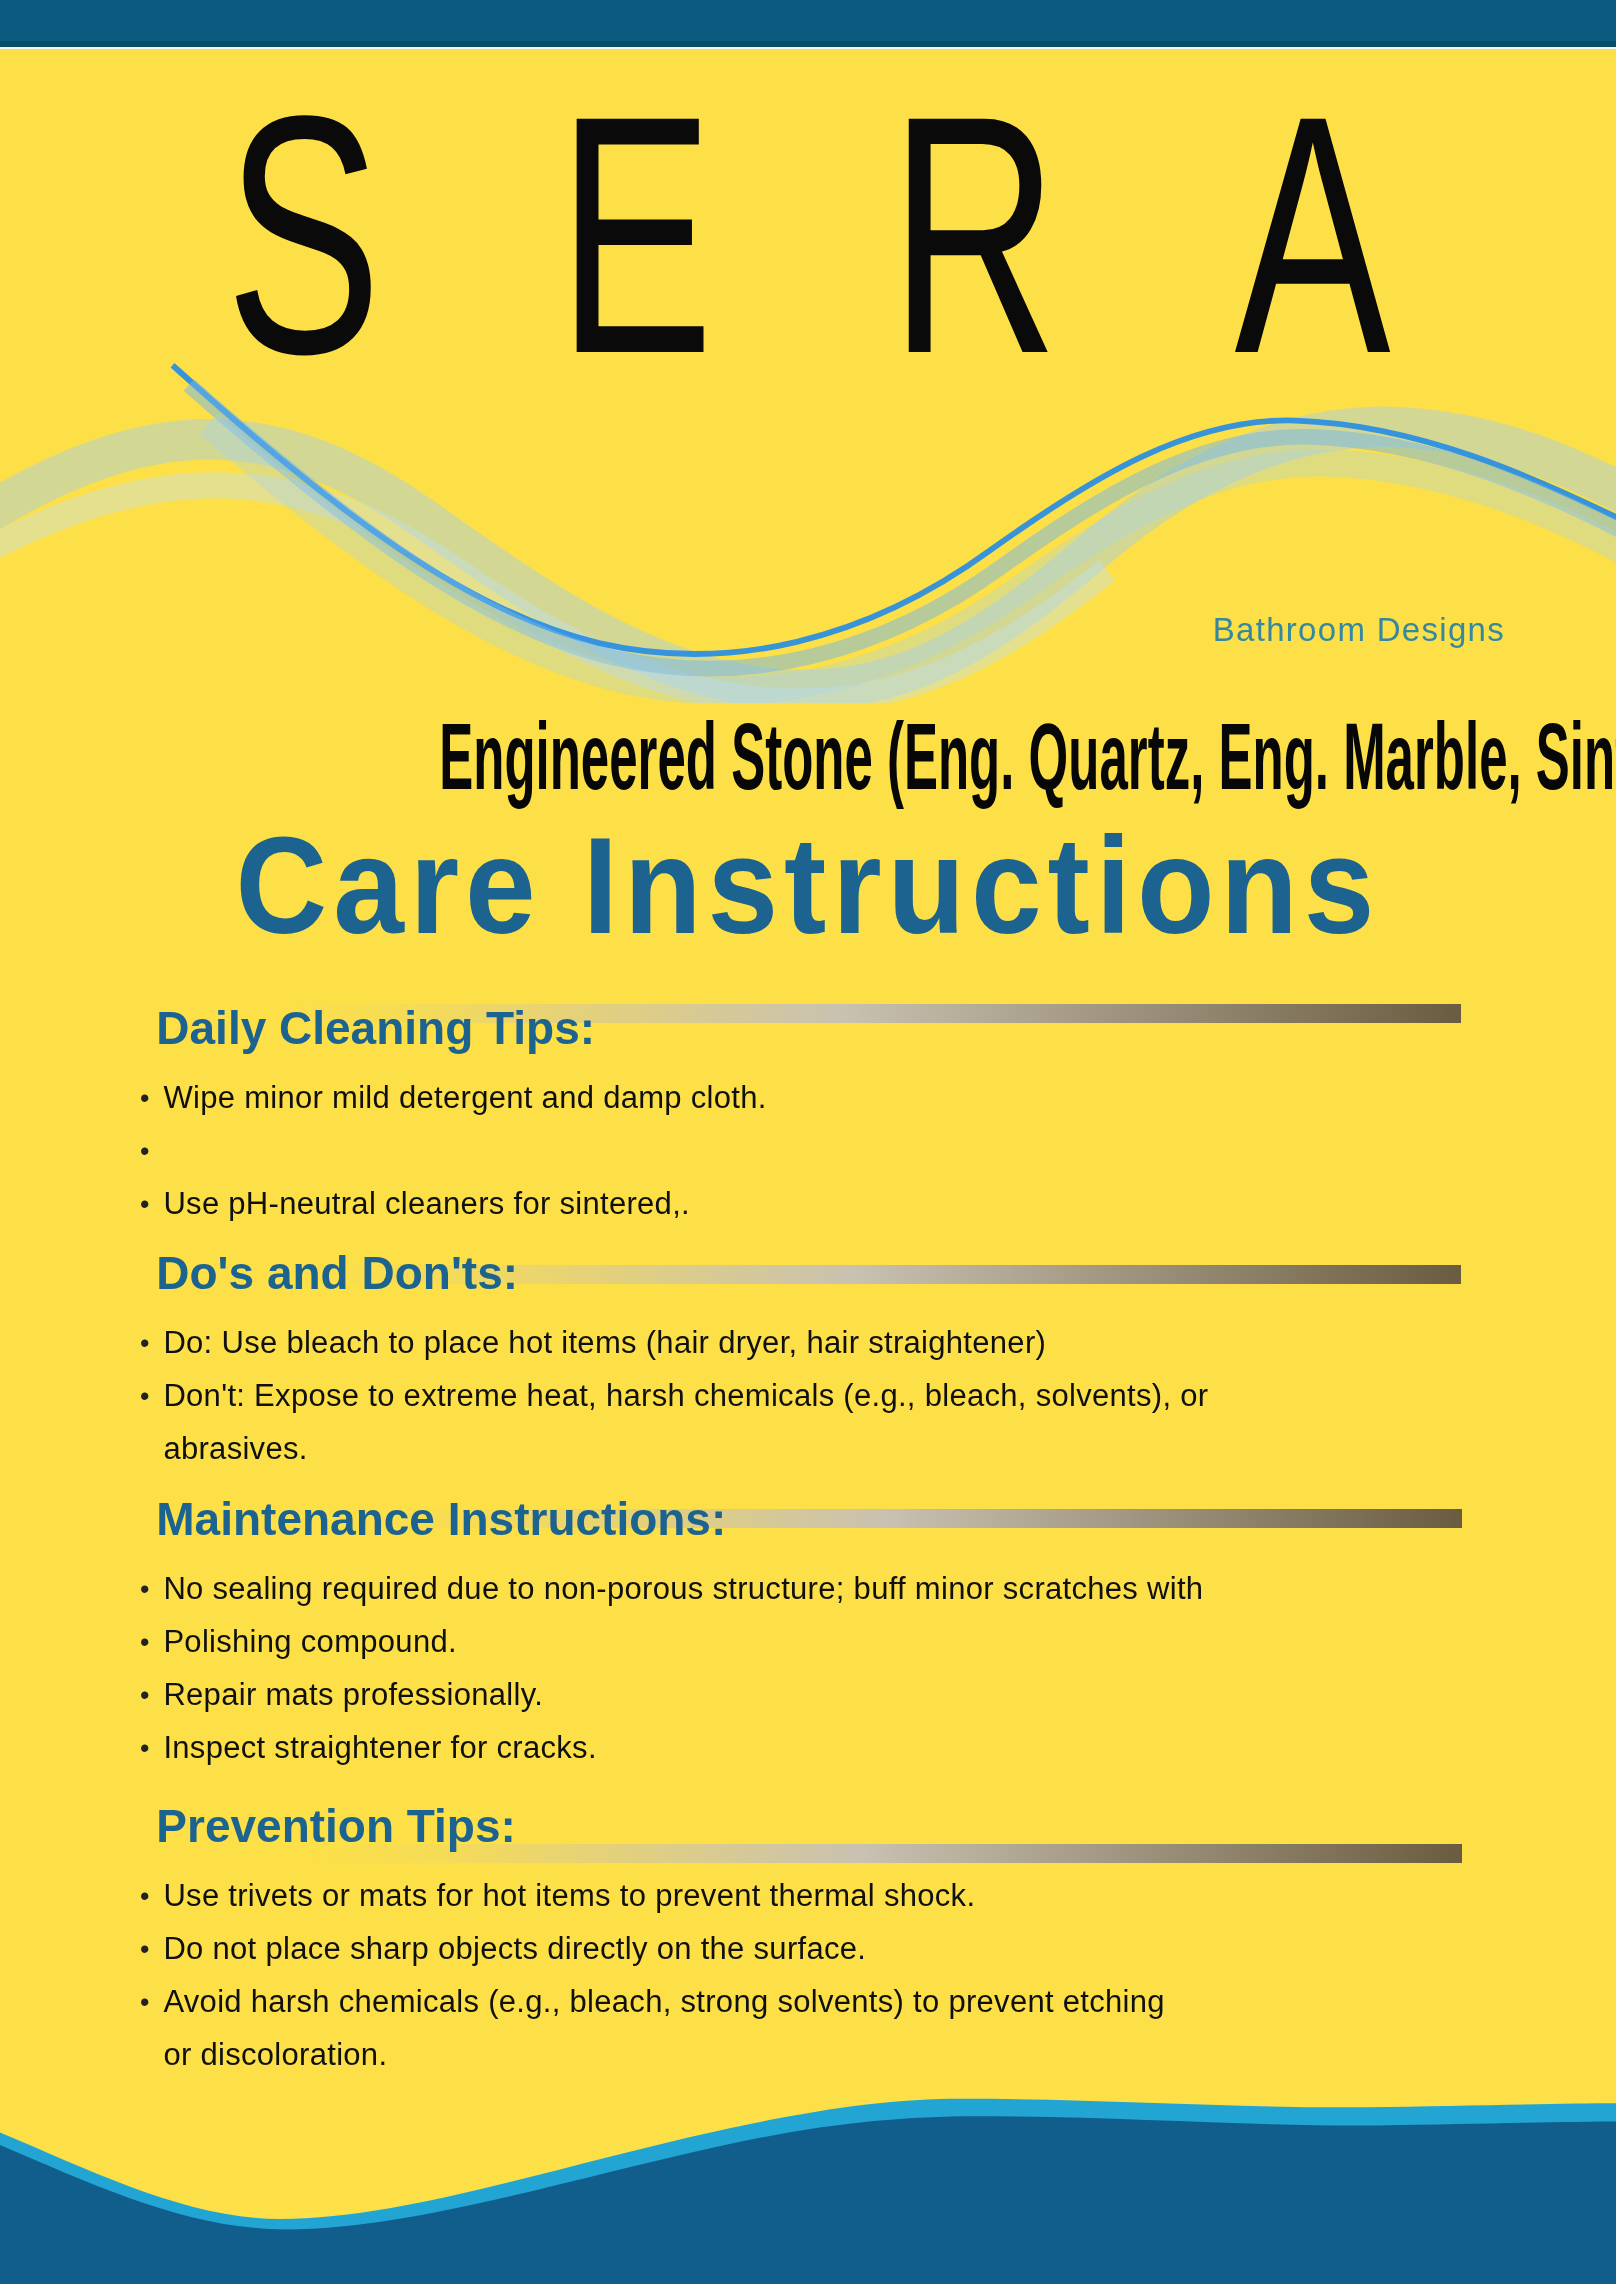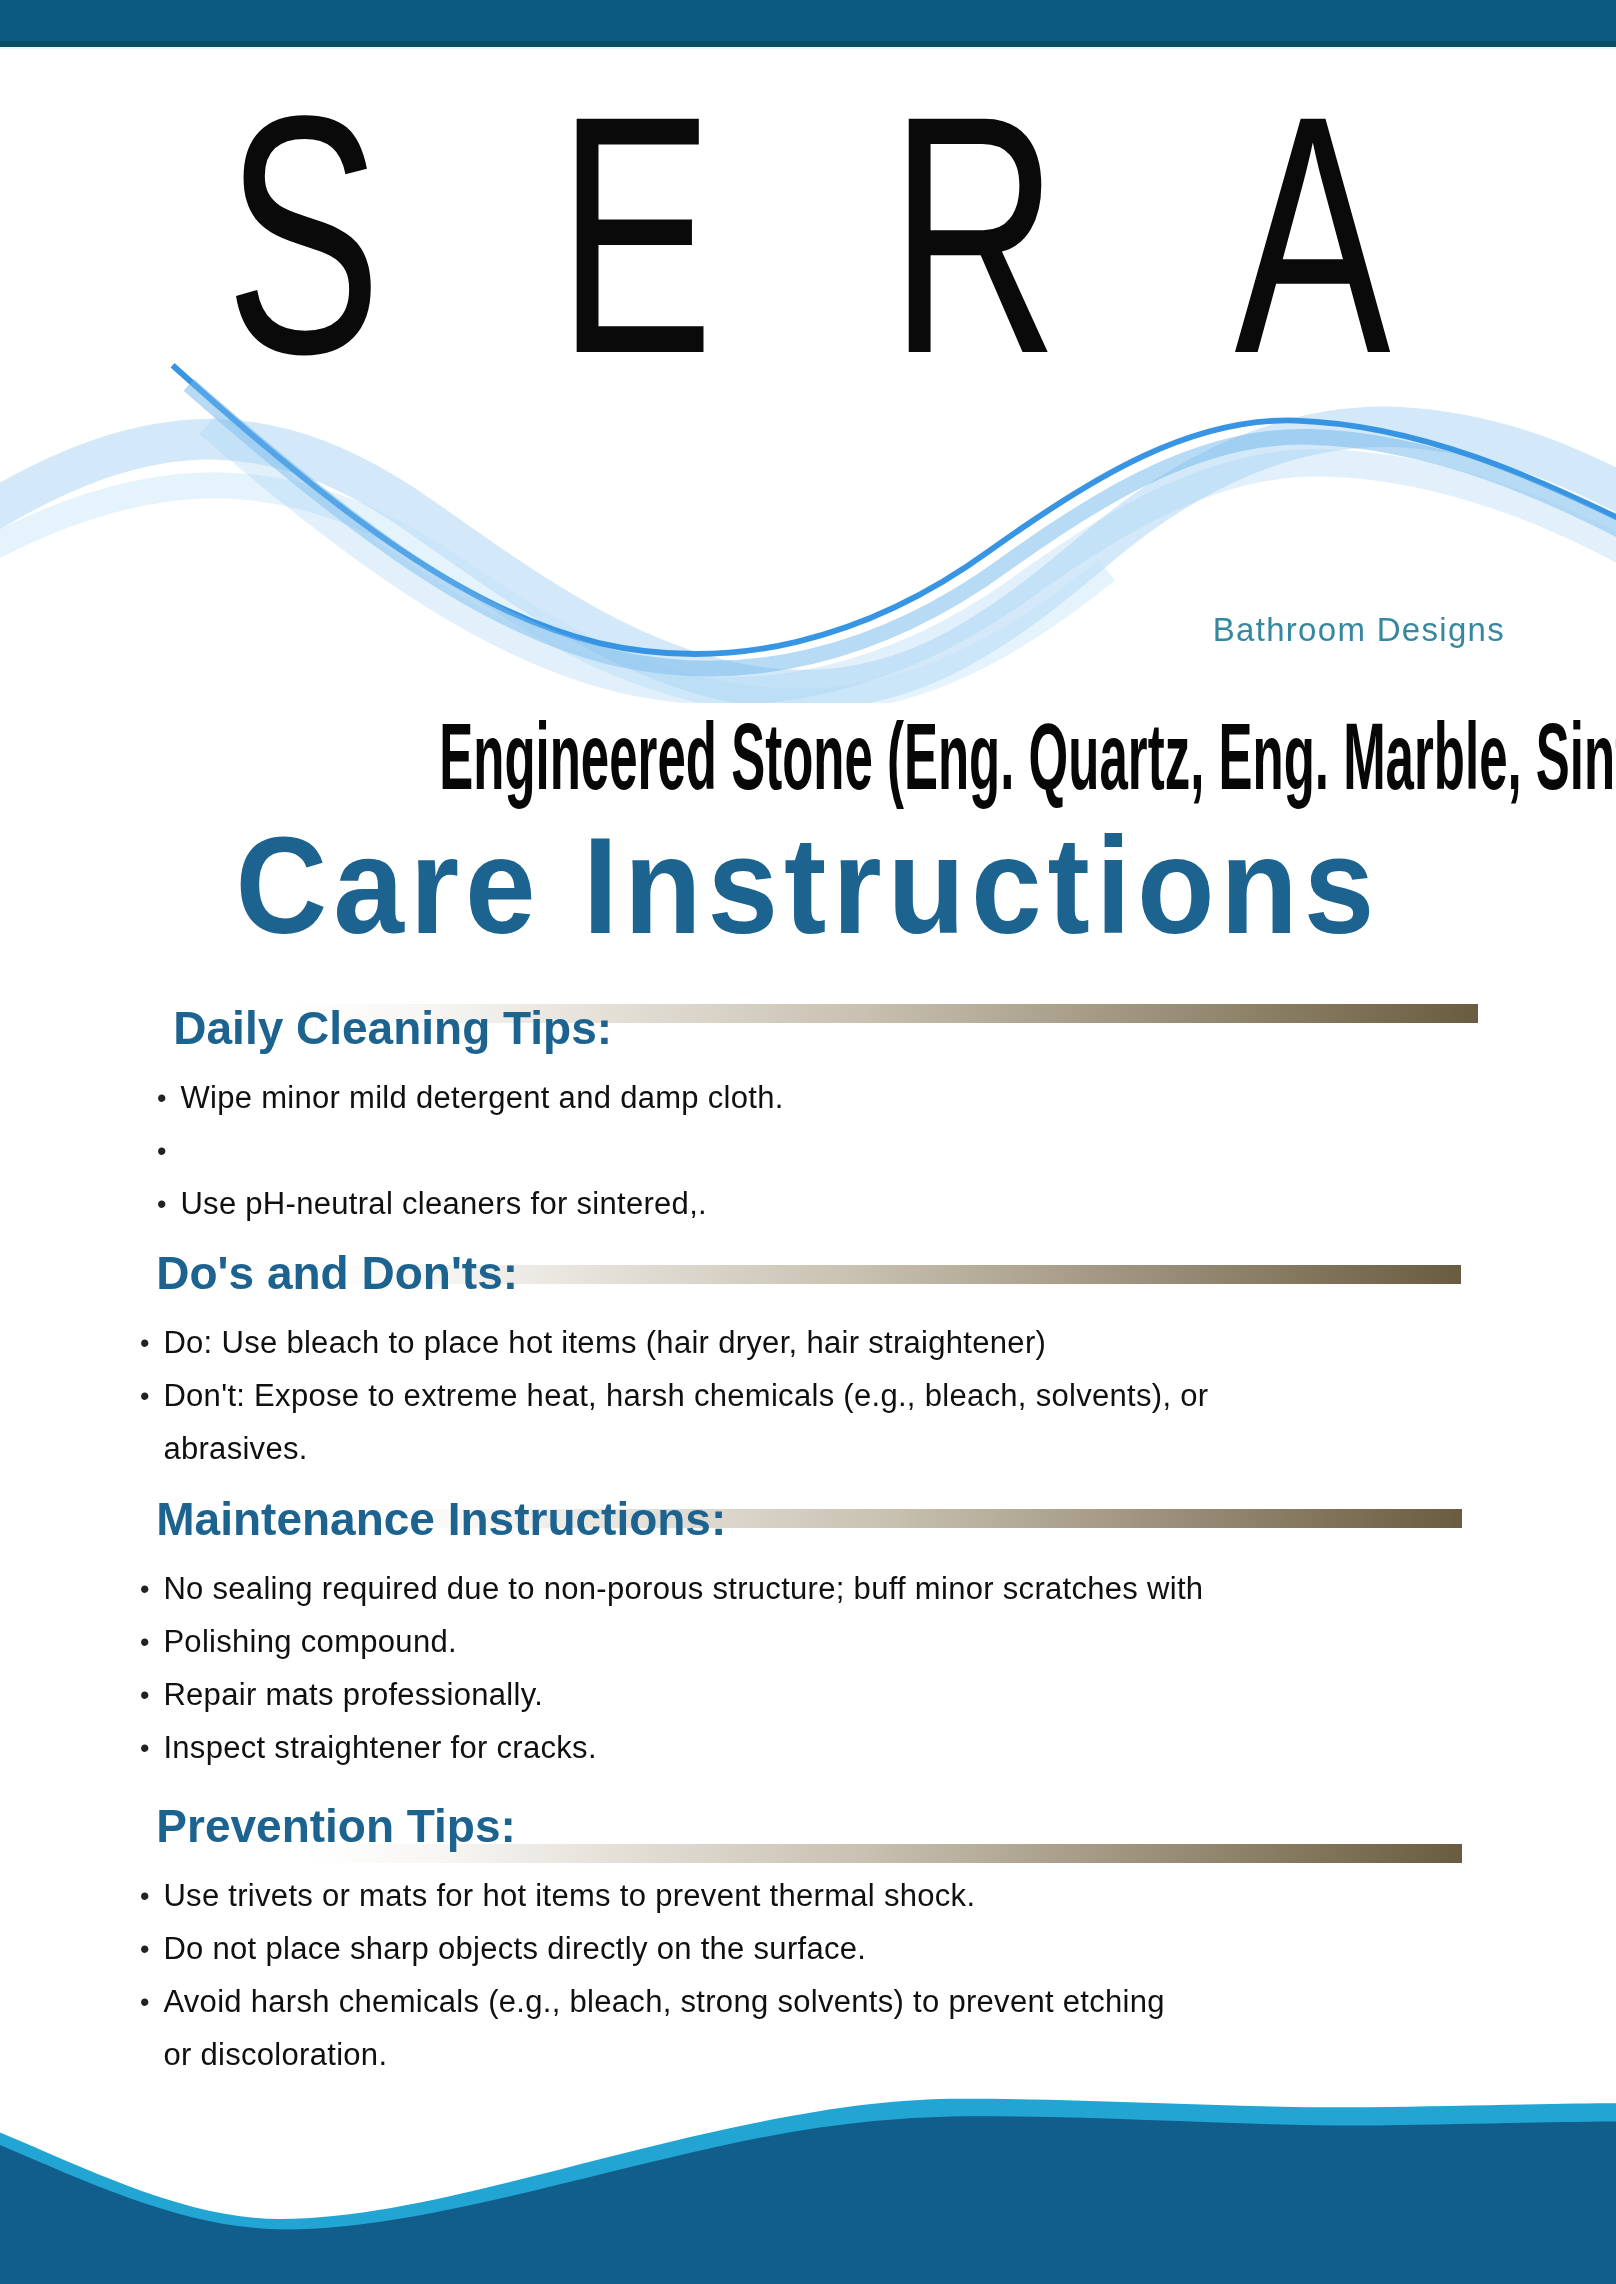--- a/index.html
+++ b/index.html
@@ -11,21 +11,21 @@
     --footer-dark:#115d8c;
     --bar-dark:#6a5c40;
     --bar-mid:#c9c1b1;
     --ink:#101010;
   }
   *{margin:0;padding:0;box-sizing:border-box;}
   html,body{background:#888;}
   .page{
     position:relative;
     width:1616px;height:2284px;
-    background:#ffffff;
+    background:#fde047;
     overflow:hidden;
     font-family:"Liberation Sans", sans-serif;
     margin:0 auto;
   }
   
   .topbar{
     position:absolute;top:0;left:0;width:100%;height:47px;
     background:var(--topbar,#0c5980);
     border-bottom:6.5px solid var(--topbar-edge,#0b4d67);
     box-shadow:0 2px 0 #e9f7fc;
@@ -140,21 +140,21 @@
 
   <div class="tagline">Bathroom Designs</div>
 
   <div class="subtitle">
     <span class="subtitle-inner">Engineered Stone (Eng. Quartz, Eng. Marble, Sintered)</span>
   </div>
 
   <h1 class="title">Care Instructions</h1>
 
   <main id="sections-root">
-      <section class="care-section" style="top: 1000px; margin-left: 17px;">
+      <section class="care-section" style="top: 1000px;">
         <div class="sec-head">
           <div class="sec-bar" style="top: 3.9px; left: 130px; width: 1191px;"></div>
           <h2 class="sec-title">Daily Cleaning Tips:</h2>
         </div>
         <div class="sec-items">
           <div class="bullet-line">
             <span class="bullet-marker">•</span>
             <span class="bullet-text">Wipe minor mild detergent and damp cloth.</span>
           </div>
           <div class="bullet-line">

